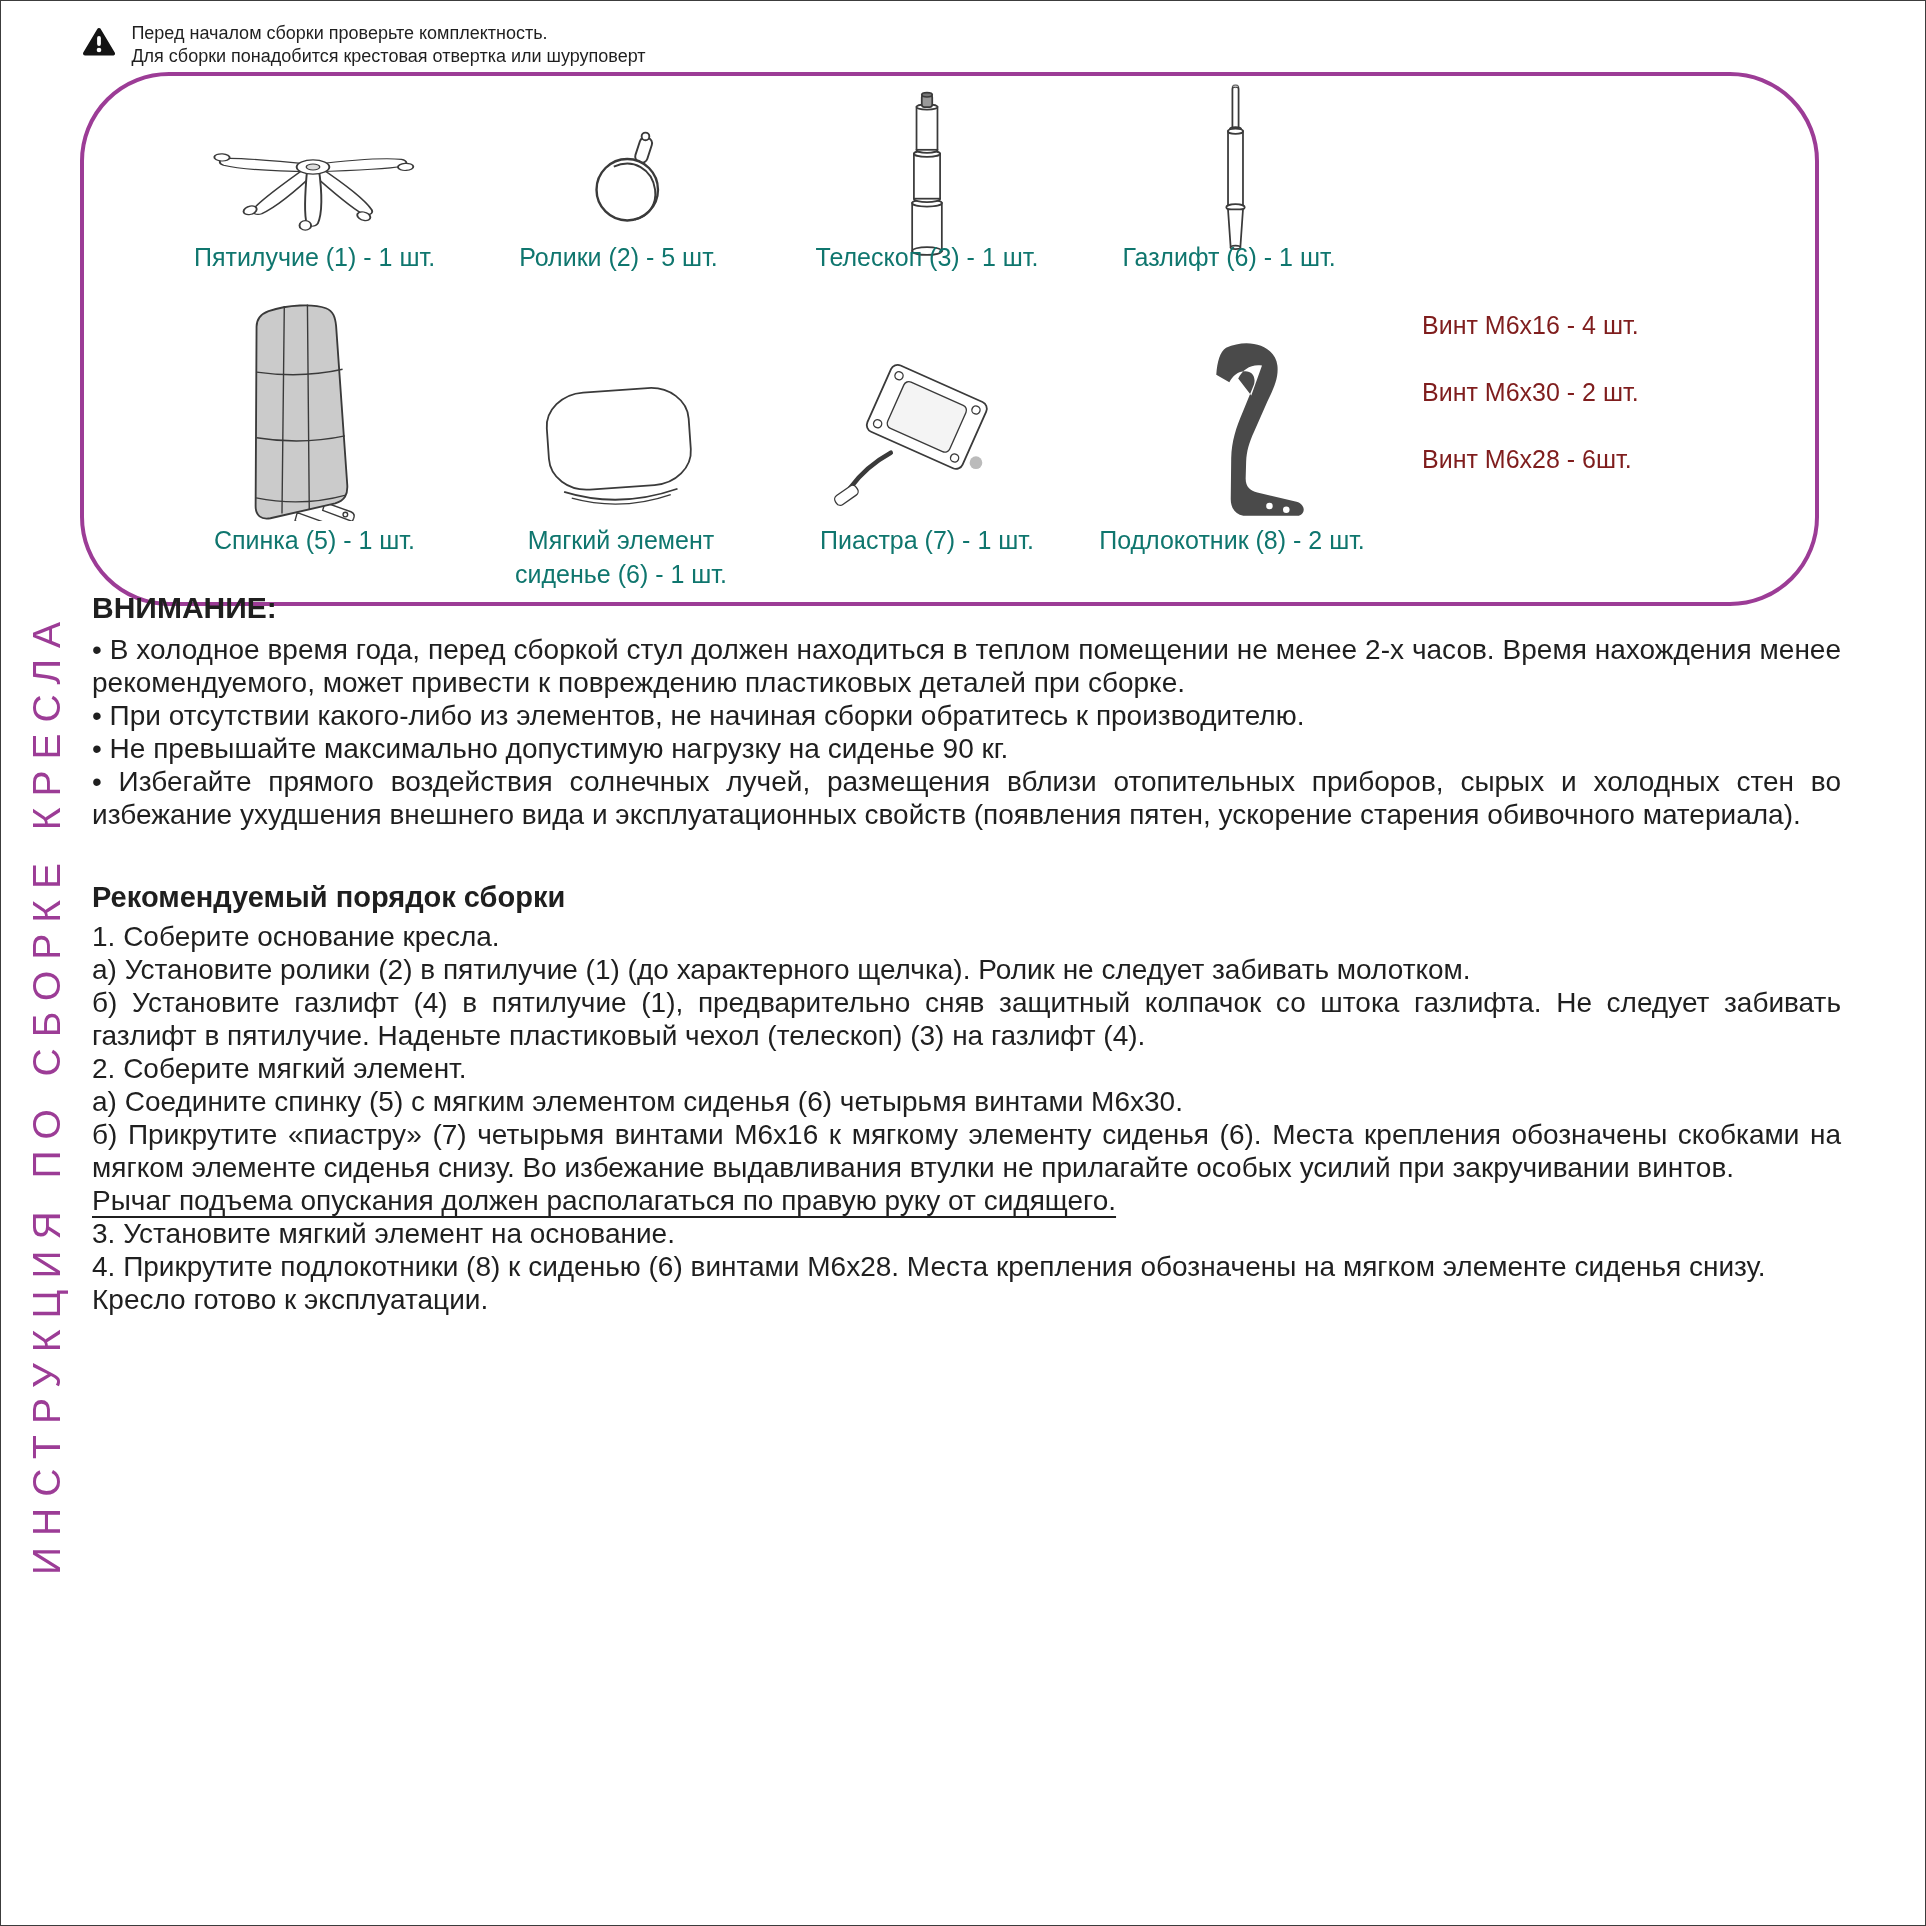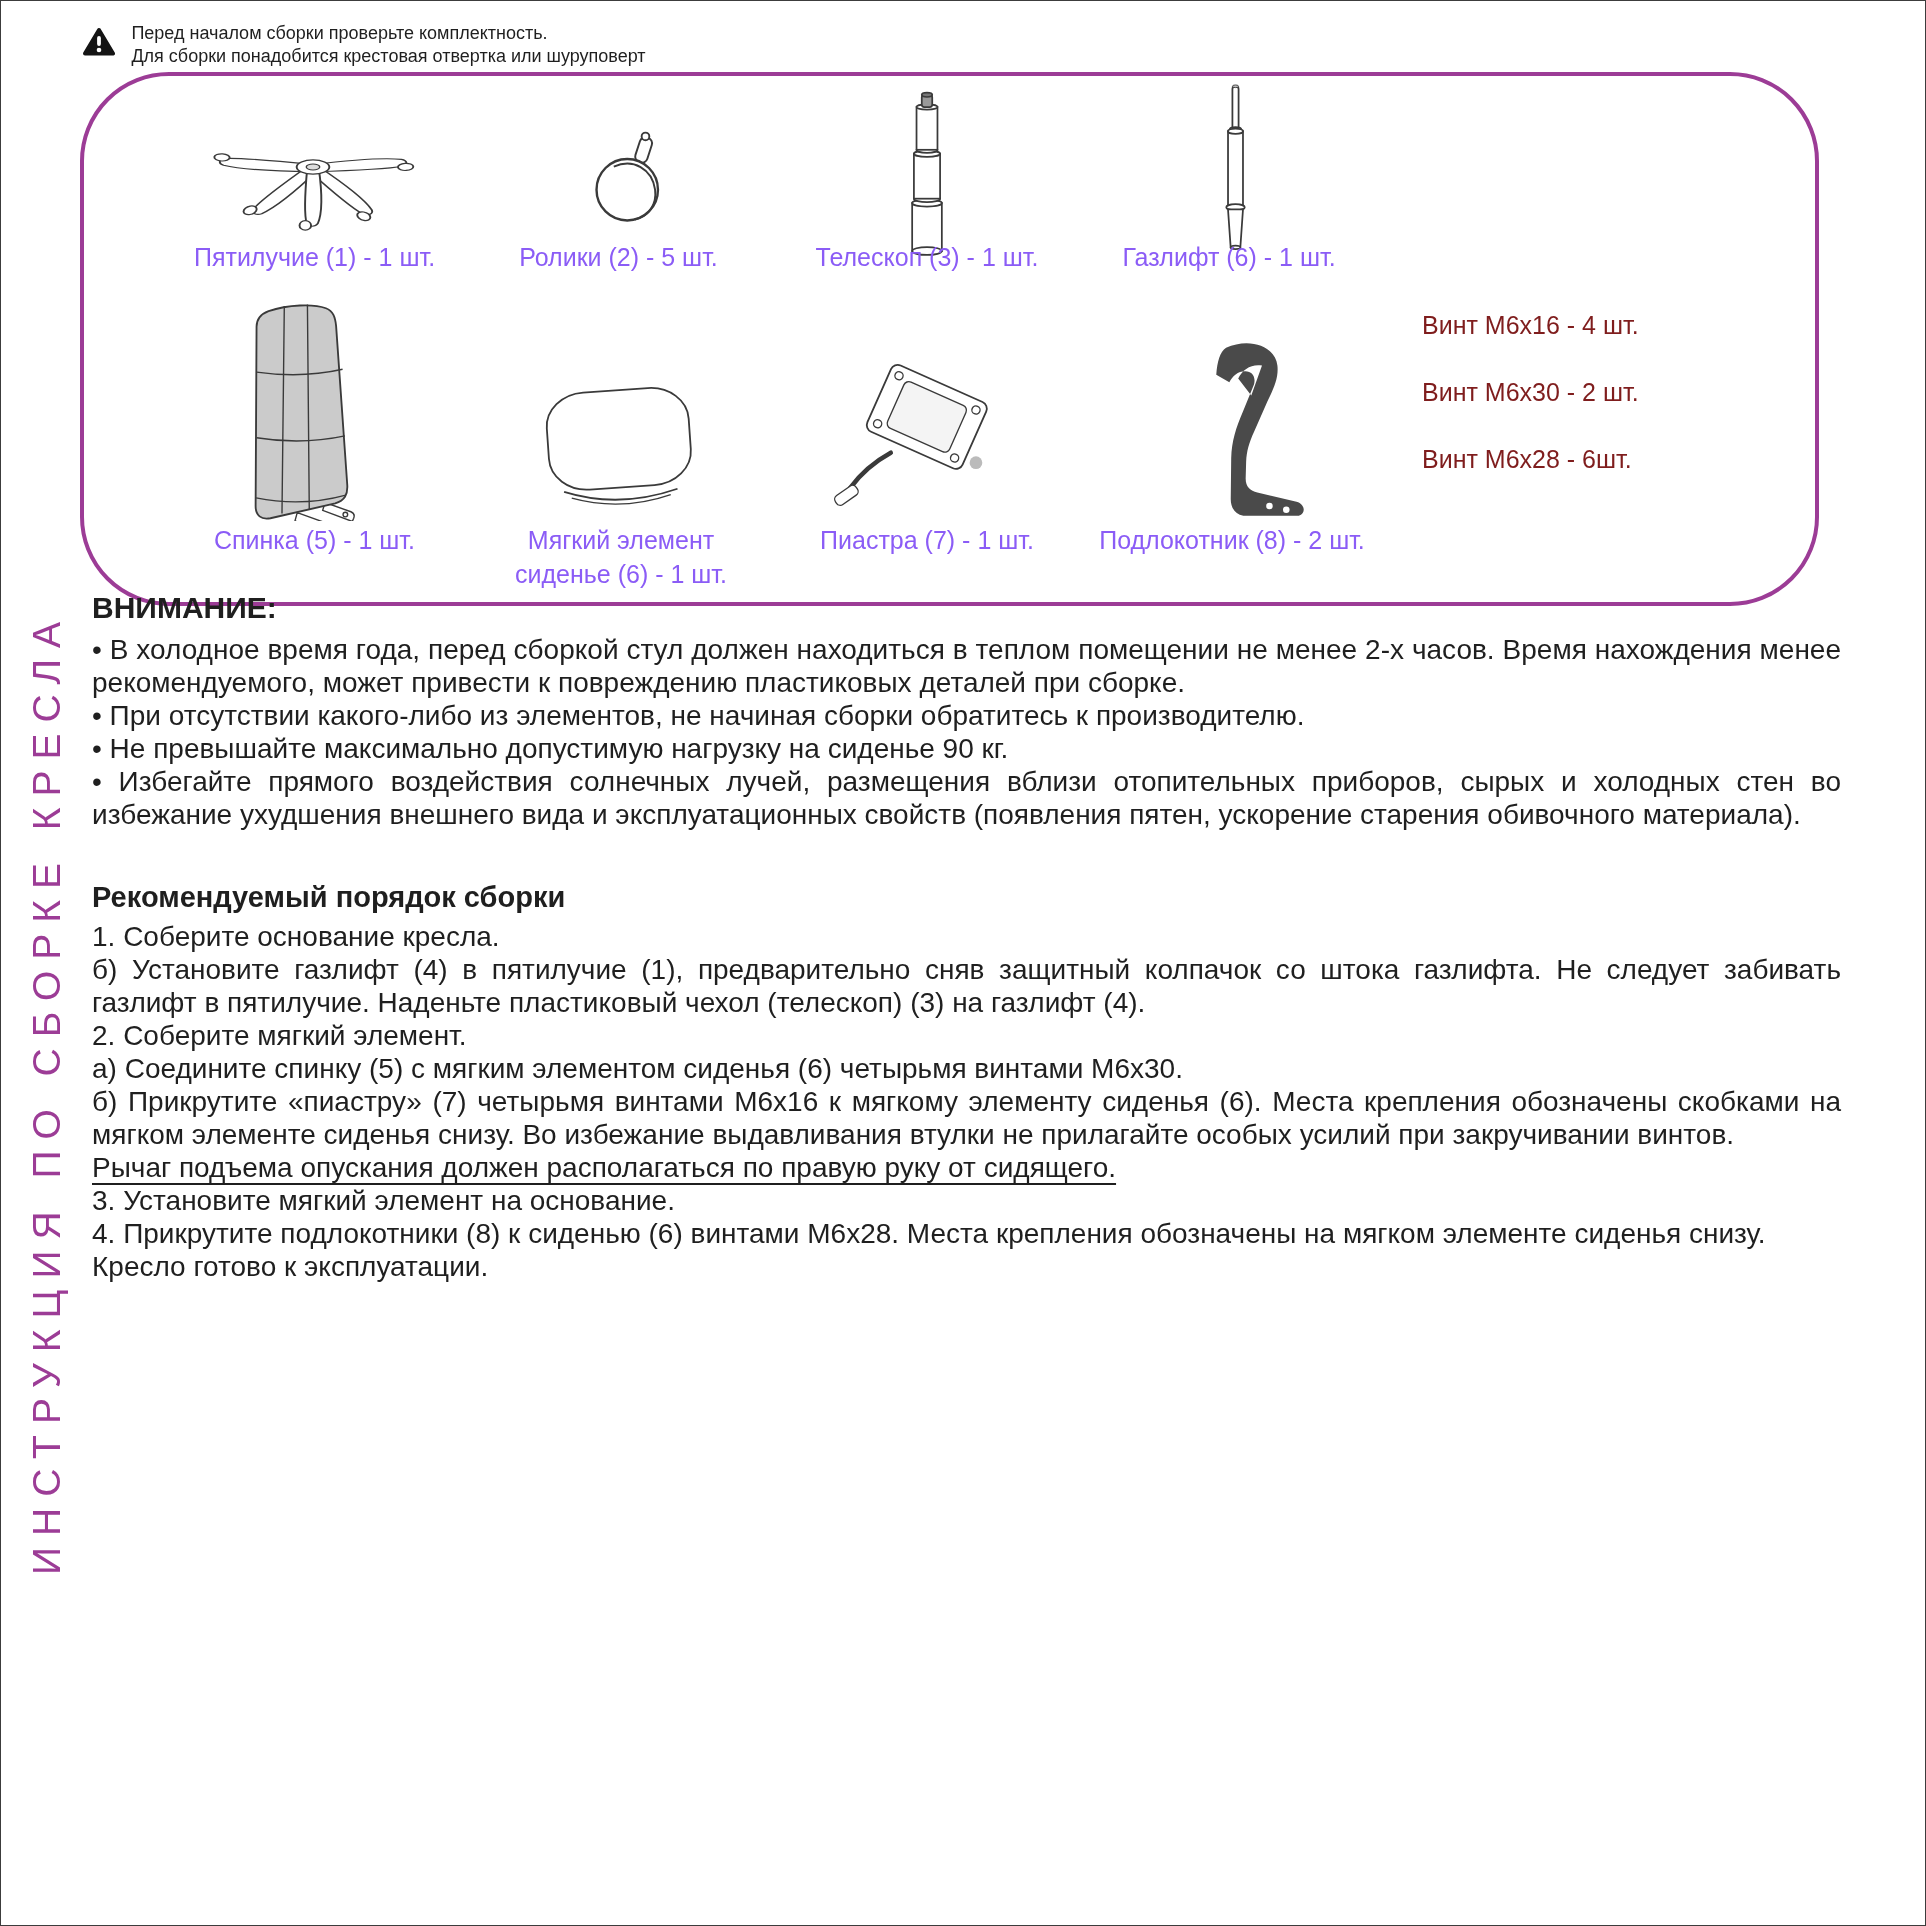--- a/index.html
+++ b/index.html
@@ -24,21 +24,21 @@
   .warning-text{font-size:18px;line-height:22.6px;}
   
   .parts-box{
     position:absolute;left:79px;top:71px;width:1739px;height:534px;
     box-sizing:border-box;
     border:4.3px solid var(--accent);
     border-radius:89px;
   }
   .fig{position:absolute;}
   .part-label{
-    position:absolute;font-size:25px;line-height:34px;text-align:center;color:#8b5cf6;
+    position:absolute;font-size:25px;line-height:34px;text-align:center;color:#0f766e;
     white-space:nowrap;
   }
   .part-label.two-line{white-space:normal;}
   .screws{position:absolute;left:1338px;top:216px;font-size:25px;line-height:67px;color:#7f1d1d;}
   
   .vertical-title{
     position:absolute;left:16.4px;top:1574px;width:1099px;height:59px;
     transform:rotate(-90deg);transform-origin:0 0;
     color:var(--accent);
     font-size:39px;letter-spacing:11px;line-height:59px;
@@ -206,20 +206,21 @@
 
   <div class="content">
     <h2>ВНИМАНИЕ:</h2>
     <p class="just">•  В холодное время года, перед сборкой стул должен находиться в теплом помещении не менее 2-х часов. Время нахождения менее рекомендуемого, может привести к повреждению пластиковых деталей при сборке.</p>
     <p class="just">•  При отсутствии какого-либо из элементов, не начиная сборки обратитесь к производителю.</p>
     <p class="just">•  Не превышайте максимально допустимую нагрузку на сиденье 90 кг.</p>
     <p class="just">•  Избегайте прямого воздействия солнечных лучей, размещения вблизи отопительных приборов, сырых и холодных стен во избежание ухудшения внешнего вида и эксплуатационных свойств (появления пятен, ускорение старения обивочного материала).</p>
 
     <h3>Рекомендуемый порядок сборки</h3>
     <p class="just">1. Соберите основание кресла.</p>
+    <p class="just">а) Установите ролики (2) в пятилучие (1) (до характерного щелчка). Ролик не следует забивать молотком.</p>
     <p class="just">б) Установите газлифт (4) в пятилучие (1), предварительно сняв защитный колпачок со штока газлифта. Не следует забивать газлифт в пятилучие. Наденьте пластиковый чехол (телескоп) (3) на газлифт (4).</p>
     <p class="just">2. Соберите мягкий элемент.</p>
     <p class="just">а) Соедините спинку (5) с мягким элементом сиденья (6) четырьмя винтами М6х30.</p>
     <p class="just">б) Прикрутите «пиастру» (7) четырьмя винтами М6х16 к мягкому элементу сиденья (6). Места крепления обозначены скобками на мягком элементе сиденья снизу. Во избежание выдавливания втулки не прилагайте особых усилий при закручивании винтов.</p>
     <p class="underlined">Рычаг подъема опускания должен располагаться по правую руку от сидящего.</p>
     <p class="just">3. Установите мягкий элемент на основание.</p>
     <p class="just">4. Прикрутите подлокотники (8) к сиденью (6) винтами М6х28. Места крепления обозначены на мягком элементе сиденья снизу.</p>
     <p>Кресло готово к эксплуатации.</p>
   </div>
 

